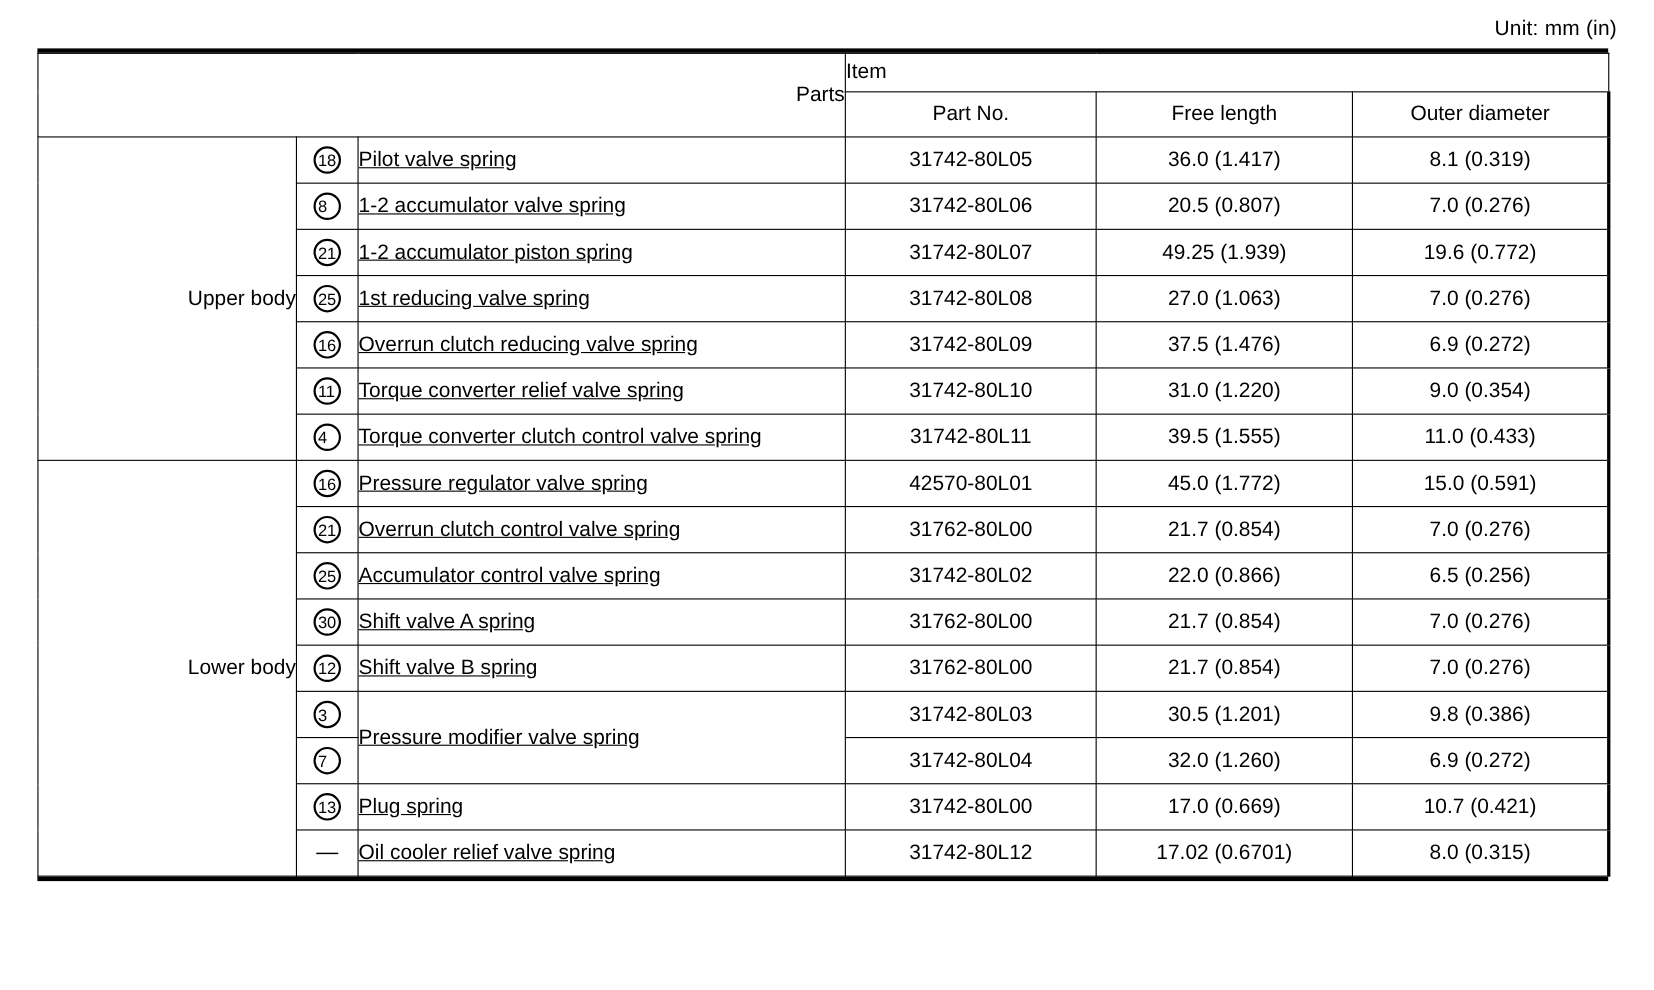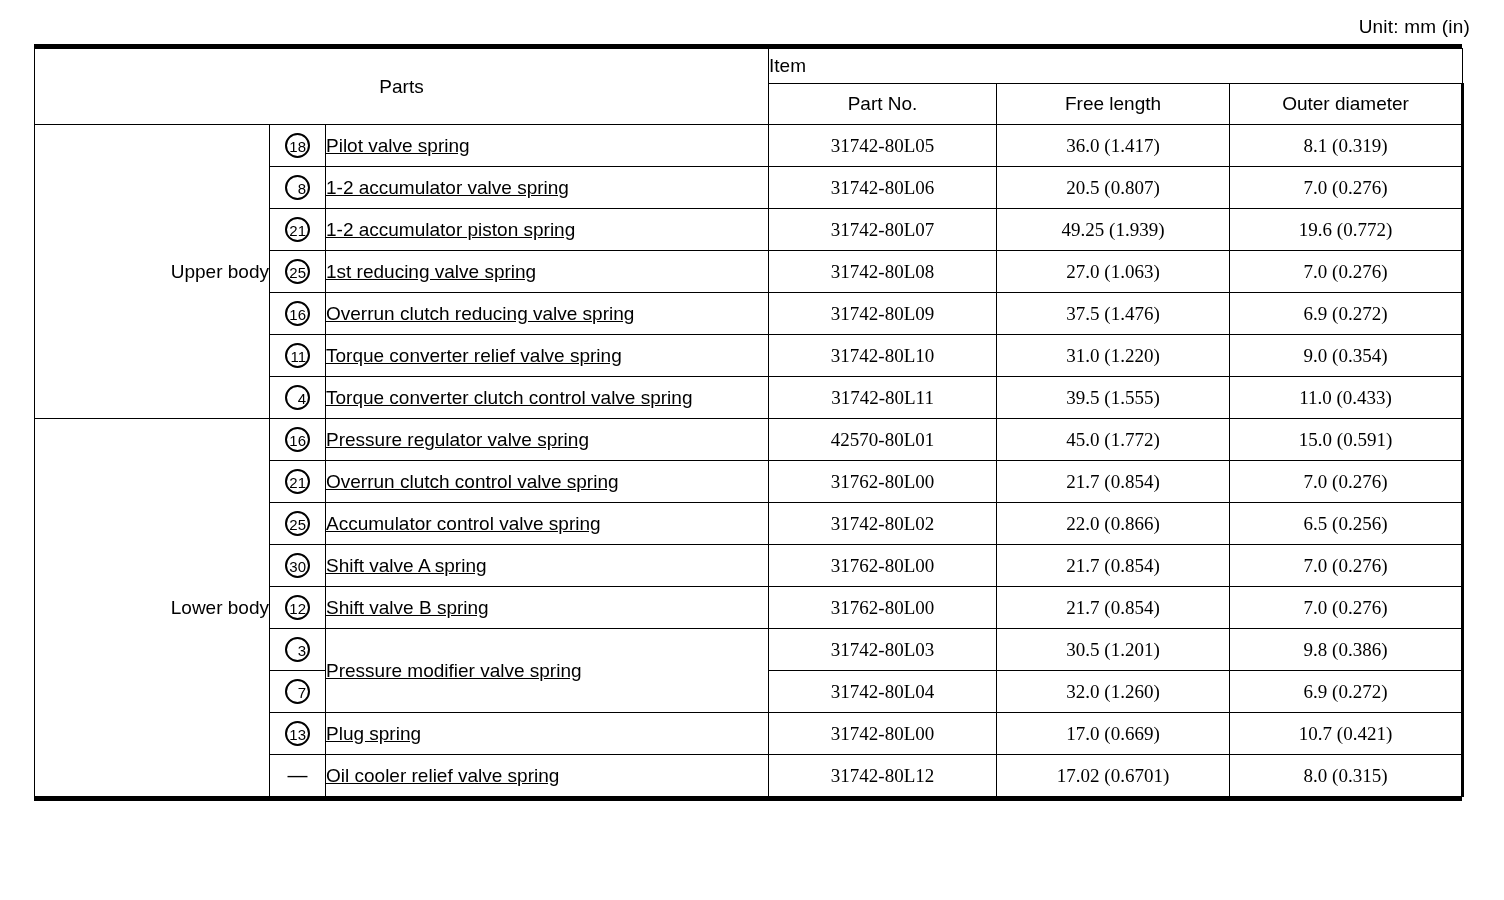--- a/index.html
+++ b/index.html
@@ -52,21 +52,21 @@
     height: 4px;
     background: #000;
     width: 100%;
   }
   .bottom-rule {
     height: 4px;
     background: #000;
     width: 100%;
   }
   .hdr-parts {
-    text-align: center;
+    text-align: right;
     height: 44px;
     font-size: 19px;
     border-left: 3px solid #000;
   }
   .hdr-item {
     text-align: left;
     height: 34px;
     font-size: 19px;
     border-right: 3px solid #000;
   }
@@ -75,21 +75,20 @@
     height: 40px;
     font-size: 19px;
   }
   .hdr-sub.last {
     border-right: 3px solid #000;
   }
   .body-cell {
     text-align: center;
     height: 41px;
     font-size: 19px;
-    font-family: Liberation Serif, serif;
   }
   .body-cell.last {
     border-right: 3px solid #000;
   }
   .grp-cell {
     text-align: right;
     font-size: 19px;
     border-left: 3px solid #000;
   }
   .num-cell {
@@ -105,21 +104,21 @@
     text-decoration: underline;
   }
   .circ {
     display: inline-block;
     min-width: 25px;
     height: 25px;
     line-height: 23px;
     border: 2px solid #000;
     border-radius: 50%;
     font-size: 15px;
-    text-align: right;
+    text-align: left;
     box-sizing: border-box;
     padding: 0 2px;
   }
   .dash {
     display: inline-block;
     font-size: 20px;
     line-height: 25px;
   }
   .thick-row-top td {
     border-top: 3px solid #000;

